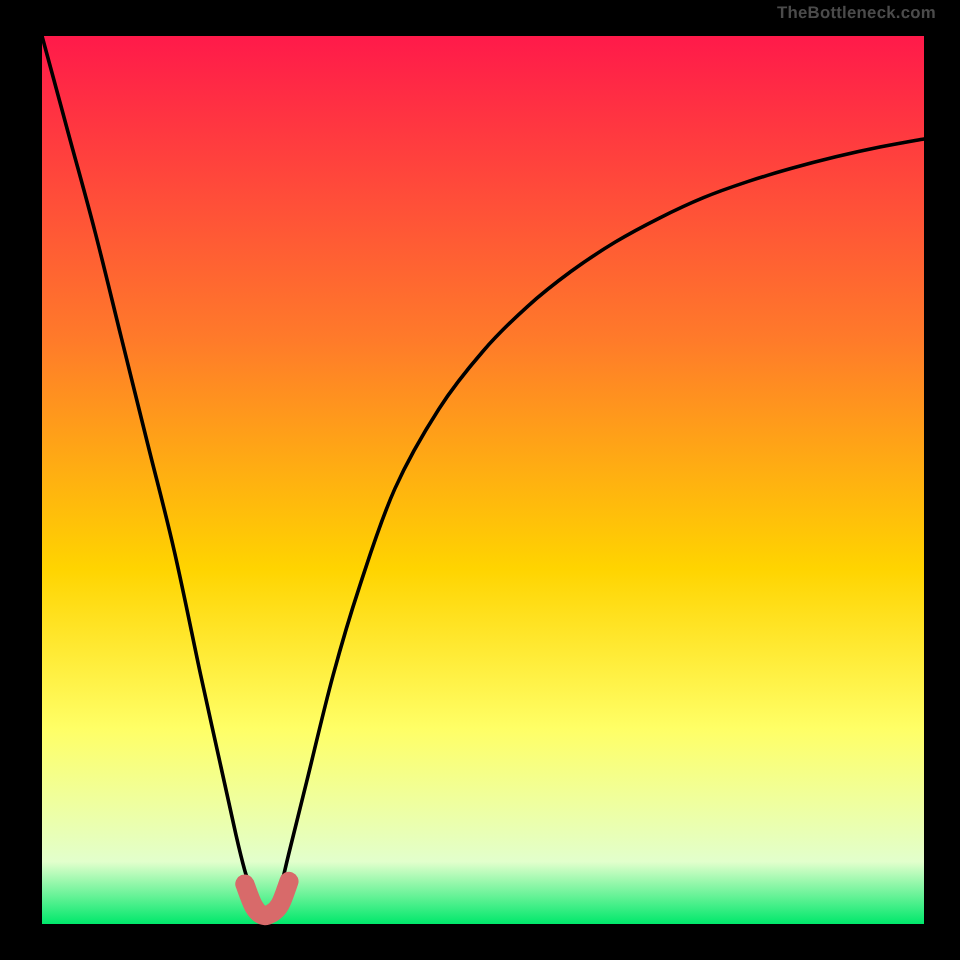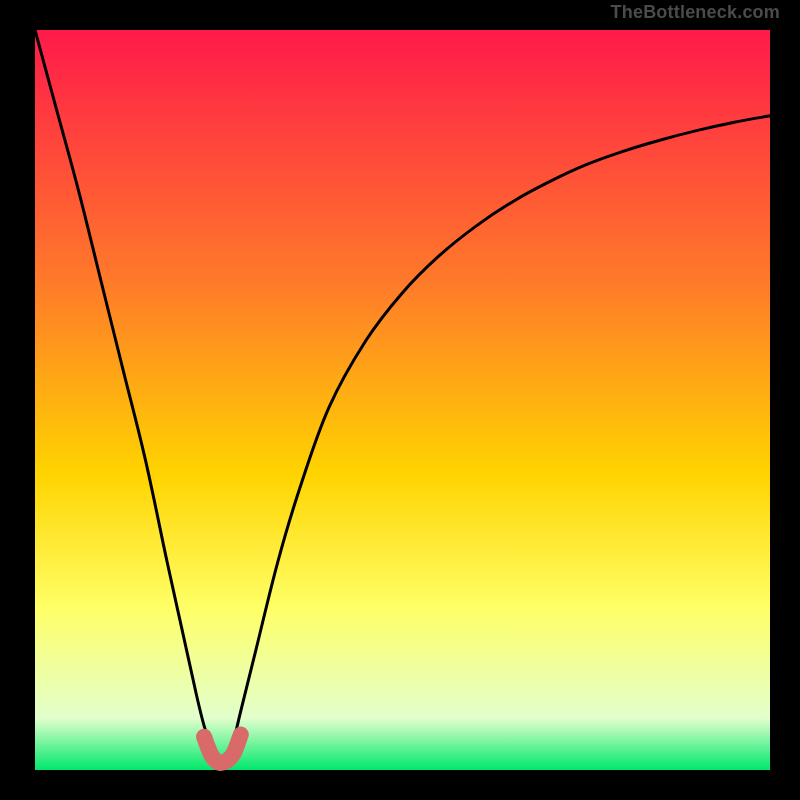--- a/index.html
+++ b/index.html
@@ -20,21 +20,21 @@
   }
   .plot-area {
     position: absolute;
     box-sizing: border-box;
   }
   .watermark {
     position: absolute;
     top: 2px;
     right: 20px;
     font-family: Arial, Helvetica, sans-serif;
-    font-size: 18px;
+    font-size: 14px;
     font-weight: 600;
     color: #4b4b4b;
     letter-spacing: 0.2px;
   }
   svg {
     position: absolute;
     top: 0;
     left: 0;
   }
 </style>

